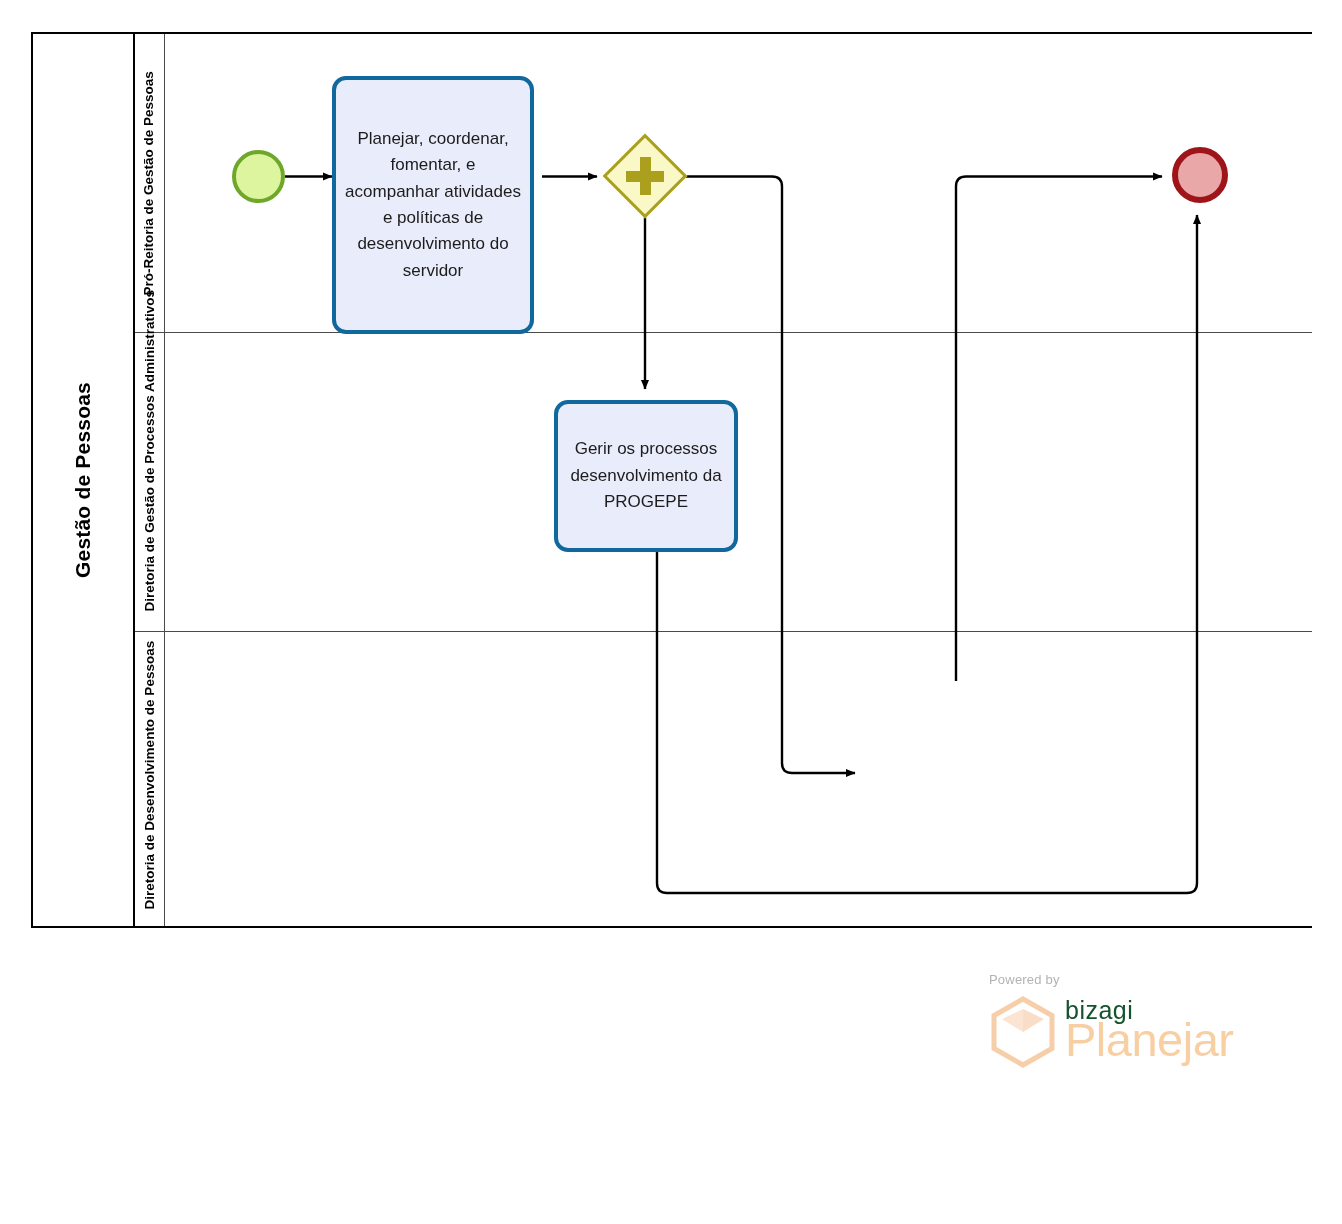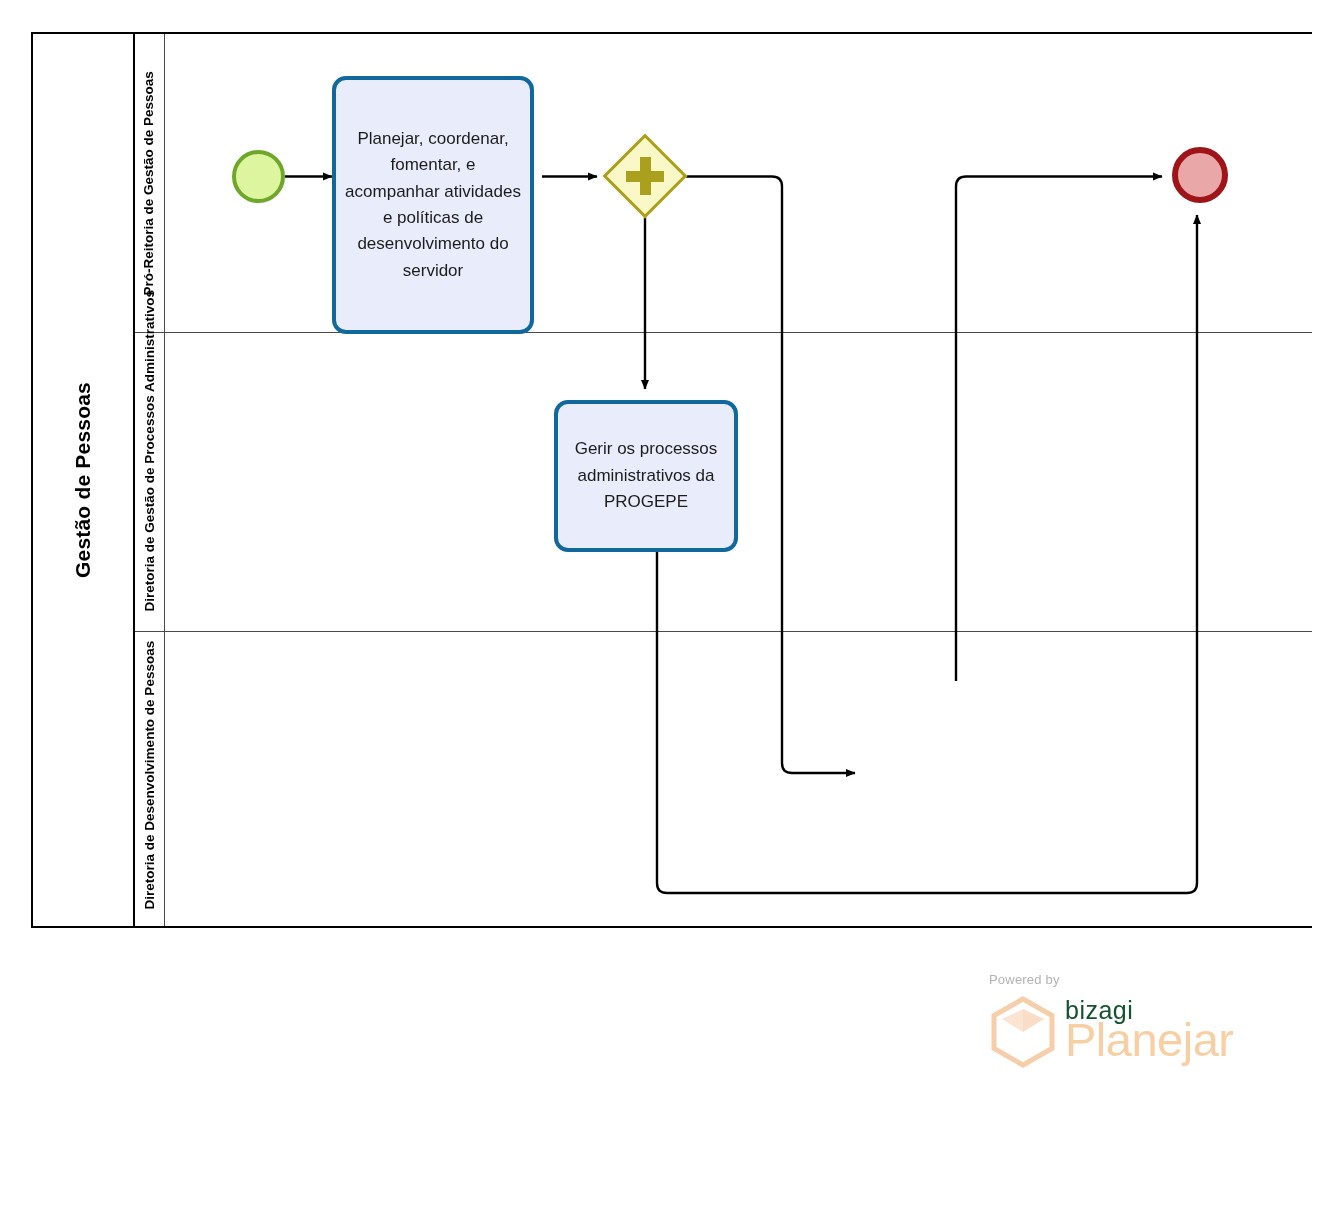--- a/index.html
+++ b/index.html
@@ -296,21 +296,21 @@
   <div class="event event-end"></div>
 
   <div class="gateway">
     <div class="gateway-shape"></div>
     <div class="gateway-plus-h"></div>
     <div class="gateway-plus-v"></div>
   </div>
 
   <div class="task task-1">Planejar, coordenar, fomentar, e acompanhar atividades e políticas de desenvolvimento do servidor</div>
 
-  <div class="task task-2">Gerir os processos administrativos da PROGEPE</div>
+  <div class="task task-2">Gerir os processos desenvolvimento da PROGEPE</div>
 
 
   <div class="watermark">
     <span class="wm-powered">Powered by</span>
     <svg class="wm-hex" viewBox="0 0 68 72">
       <path d="M34 3 L63 19.5 L63 52.5 L34 69 L5 52.5 L5 19.5 Z" fill="none" stroke="#f6ceaa" stroke-width="5"></path>
       <path d="M13 23 L34 36 L34 13 Z" fill="#fbe4d2"></path>
       <path d="M34 36 L55 23 L34 13 Z" fill="#f9ddc7"></path>
     </svg>
     <span class="wm-bizagi">bizagi</span>

